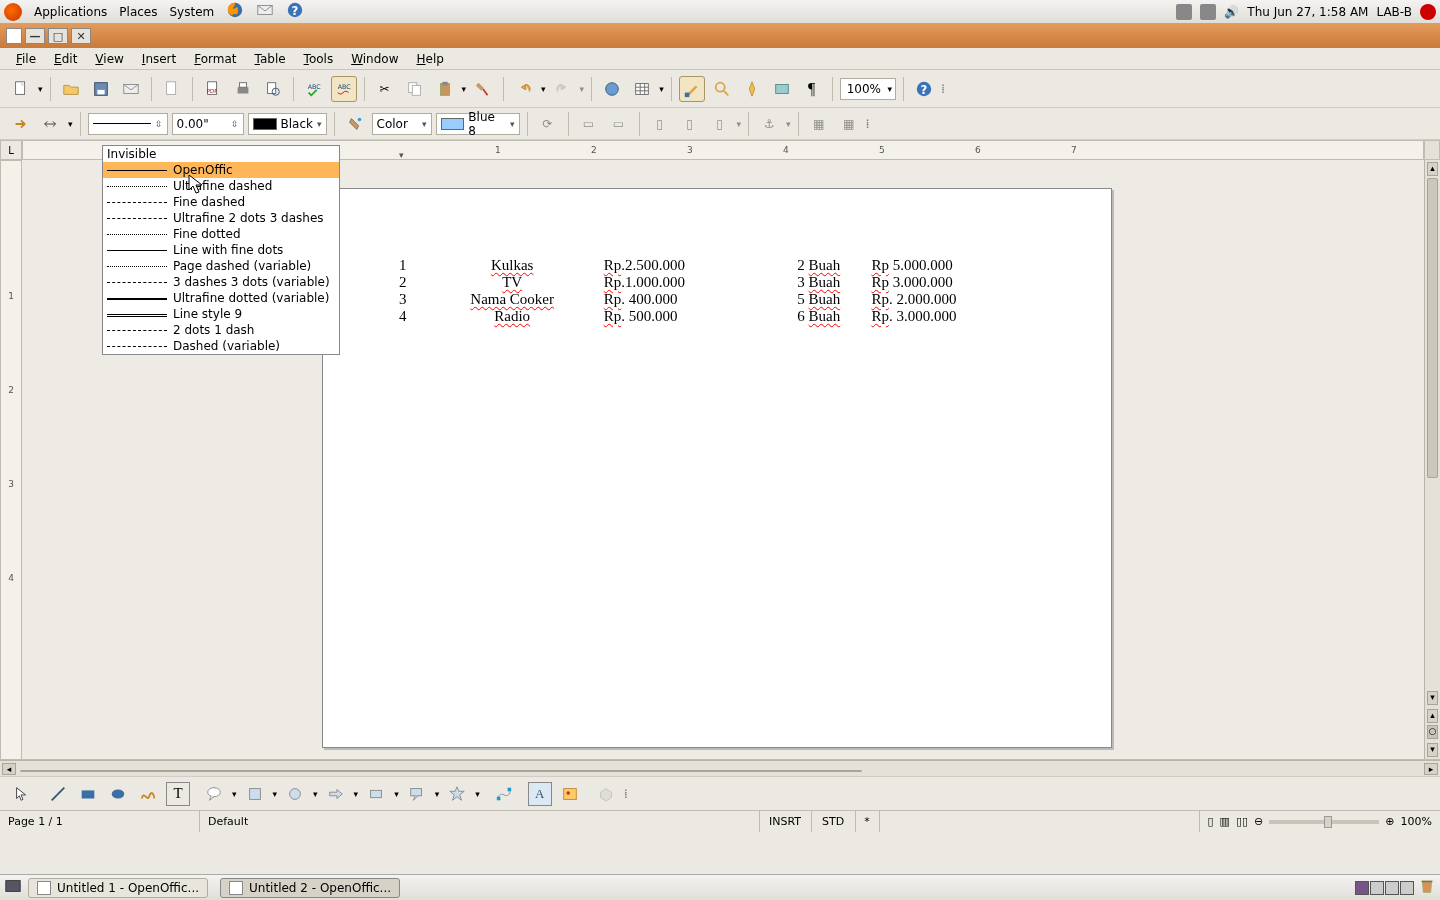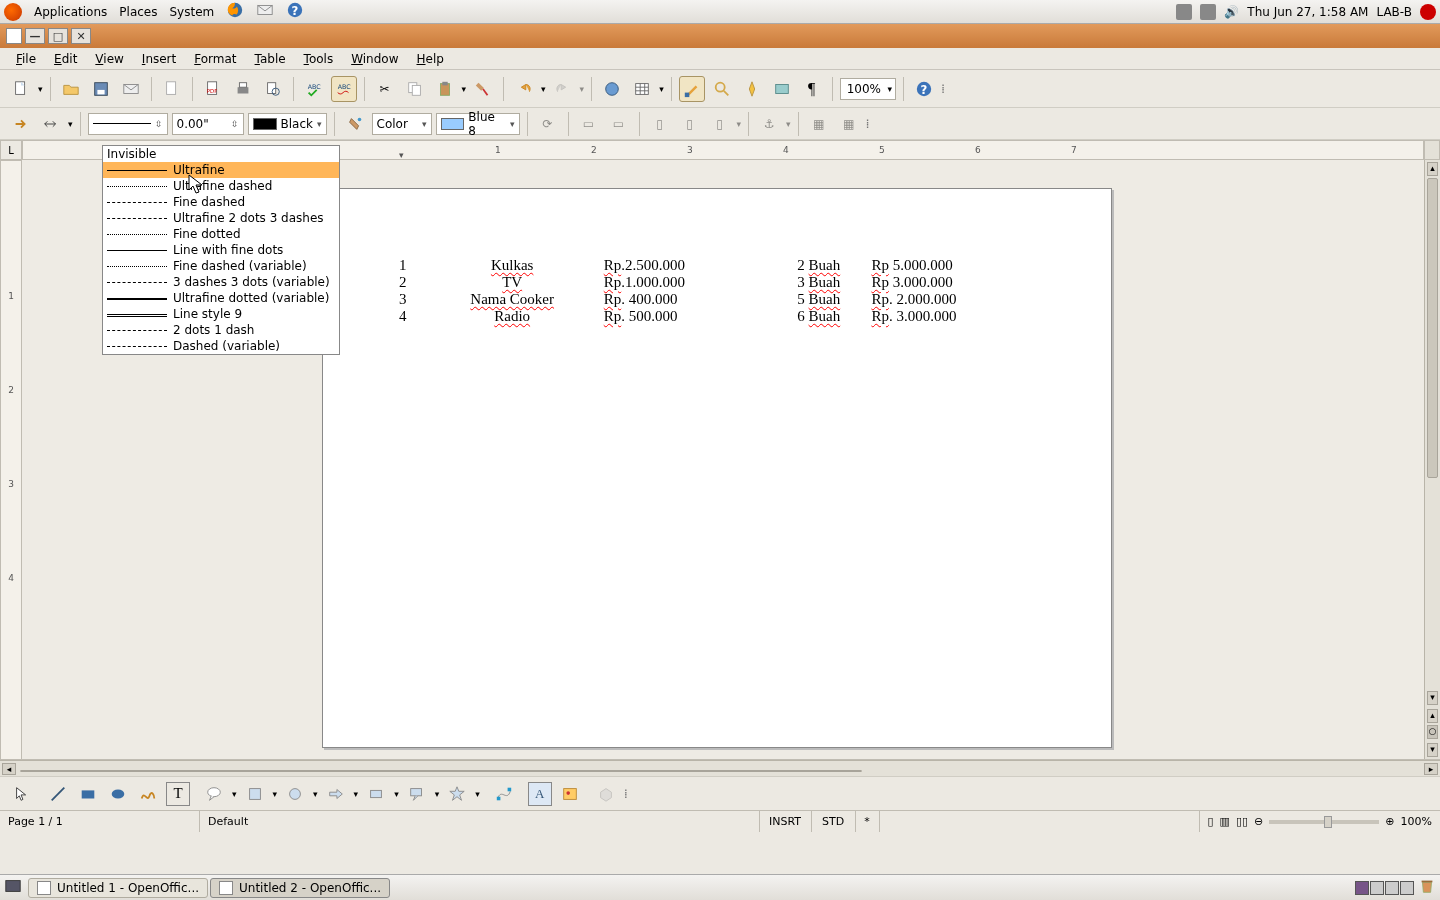--- a/index.html
+++ b/index.html
@@ -351,21 +351,21 @@
   <span class="sep"></span>
   <span class="btn" style="opacity:.4">▦</span>
   <span class="btn" style="opacity:.4">▦</span>
   <span style="font-size:13px;color:#777">⁞</span>
 </div>
 
 <div class="dropdown" id="dropdown">
     <div class="hdr">Invisible</div>
     <div class="dd-item highlight">
       <span class="preview solid"></span>
-      <span>Ultrafine</span>
+      <span>OpenOffic</span>
     </div>
     <div class="dd-item">
       <span class="preview dotted"></span>
       <span>Ultrafine dashed</span>
     </div>
     <div class="dd-item">
       <span class="preview dashed"></span>
       <span>Fine dashed</span>
     </div>
     <div class="dd-item">
@@ -375,21 +375,21 @@
     <div class="dd-item">
       <span class="preview dotted"></span>
       <span>Fine dotted</span>
     </div>
     <div class="dd-item">
       <span class="preview solid"></span>
       <span>Line with fine dots</span>
     </div>
     <div class="dd-item">
       <span class="preview dotted"></span>
-      <span>Fine dashed (variable)</span>
+      <span>Page dashed (variable)</span>
     </div>
     <div class="dd-item">
       <span class="preview dashed"></span>
       <span>3 dashes 3 dots (variable)</span>
     </div>
     <div class="dd-item">
       <span class="preview thick"></span>
       <span>Ultrafine dotted (variable)</span>
     </div>
     <div class="dd-item">
@@ -604,21 +604,21 @@
       </div>
     <span>⊕</span>
     <span>100%</span>
   </div>
 </div>
 
 <div class="gnome-bottom">
   <span><svg class="ico" viewBox="0 0 20 20">
         <rect x="2" y="4" width="16" height="12" fill="#556" stroke="#333"></rect>
       </svg></span>
-  <div id="taskbar" style="display: flex; gap: 2px;">
+  <div id="taskbar" style="display: flex; gap: 12px;">
       <div class="taskbtn">
         <span class="doc-icon" style="width:14px;height:14px"></span>
         <span>Untitled 1 - OpenOffic...</span>
       </div>
       <div class="taskbtn active">
         <span class="doc-icon" style="width:14px;height:14px"></span>
         <span>Untitled 2 - OpenOffic...</span>
       </div>
     </div>
   <div style="margin-left:auto;display:flex;gap:4px;align-items:center">

